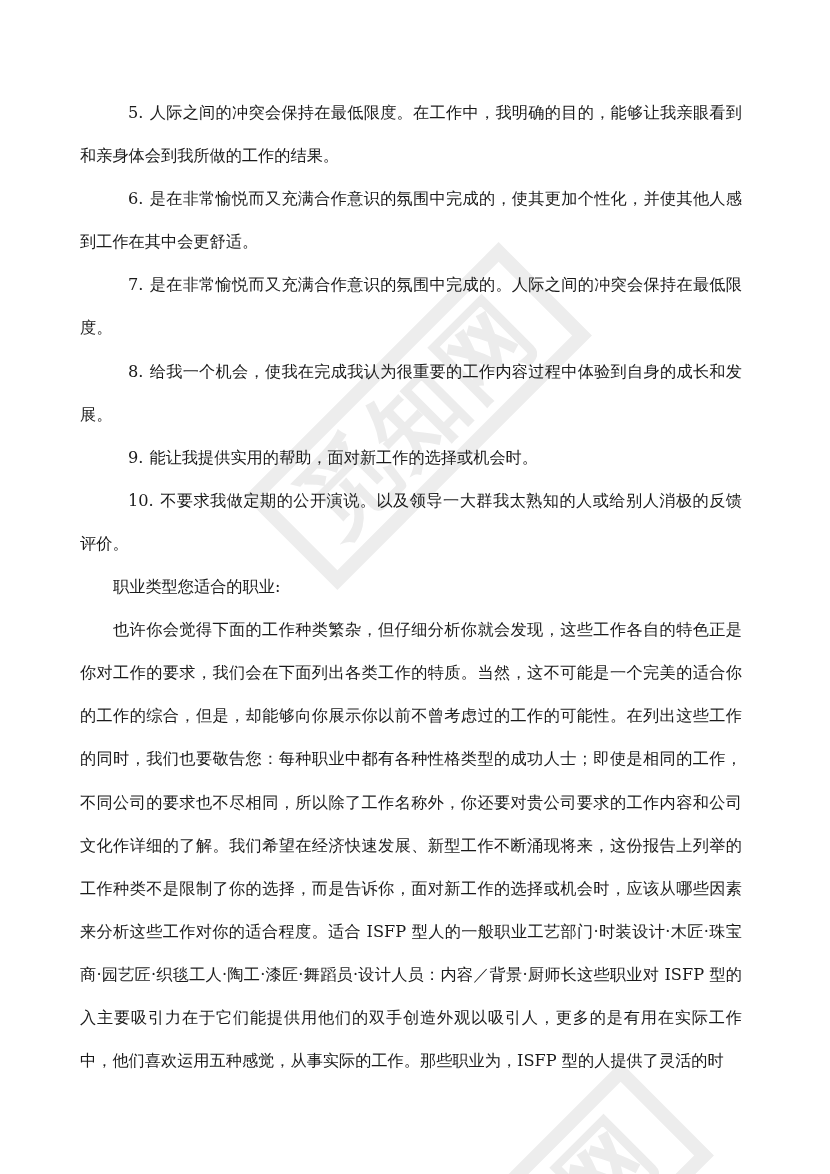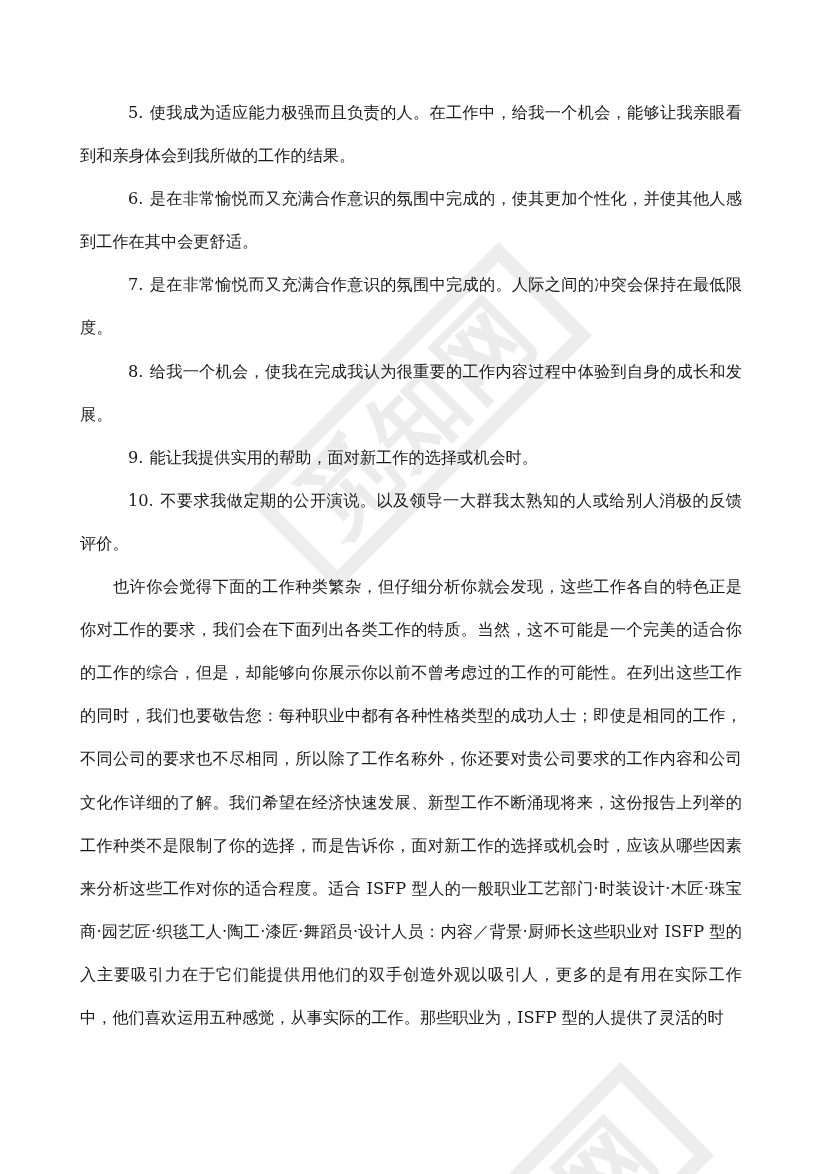--- a/index.html
+++ b/index.html
@@ -73,21 +73,21 @@
   <div class="watermark wm-1">
     <span class="frame">觅知网</span>
   </div>
   <div class="watermark wm-2">
     <span class="frame">觅知网</span>
   </div>
 
   <div class="content">
 
     <p class="item">
-      <span class="num">5.</span><span>使我成为适应能力极强而且负责的人。在工作中，给我一个机会，能够让我亲眼看到和亲身体会到我所做的工作的结果。</span>
+      <span class="num">5.</span><span>人际之间的冲突会保持在最低限度。在工作中，我明确的目的，能够让我亲眼看到和亲身体会到我所做的工作的结果。</span>
     </p>
 
     <p class="item">
       <span class="num">6.</span><span>是在非常愉悦而又充满合作意识的氛围中完成的，使其更加个性化，并使其他人感到工作在其中会更舒适。</span>
     </p>
 
     <p class="item">
       <span class="num">7.</span><span>是在非常愉悦而又充满合作意识的氛围中完成的。人际之间的冲突会保持在最低限度。</span>
     </p>
 
@@ -96,17 +96,18 @@
     </p>
 
     <p class="item">
       <span class="num">9.</span><span>能让我提供实用的帮助，面对新工作的选择或机会时。</span>
     </p>
 
     <p class="item">
       <span class="num">10.</span><span>不要求我做定期的公开演说。以及领导一大群我太熟知的人或给别人消极的反馈评价。</span>
     </p>
 
+    <p class="para">职业类型您适合的职业:</p>
 
     <p class="para">也许你会觉得下面的工作种类繁杂，但仔细分析你就会发现，这些工作各自的特色正是你对工作的要求，我们会在下面列出各类工作的特质。当然，这不可能是一个完美的适合你的工作的综合，但是，却能够向你展示你以前不曾考虑过的工作的可能性。在列出这些工作的同时，我们也要敬告您：每种职业中都有各种性格类型的成功人士；即使是相同的工作，不同公司的要求也不尽相同，所以除了工作名称外，你还要对贵公司要求的工作内容和公司文化作详细的了解。我们希望在经济快速发展、新型工作不断涌现将来，这份报告上列举的工作种类不是限制了你的选择，而是告诉你，面对新工作的选择或机会时，应该从哪些因素来分析这些工作对你的适合程度。适合 ISFP 型人的一般职业工艺部门·时装设计·木匠·珠宝商·园艺匠·织毯工人·陶工·漆匠·舞蹈员·设计人员：内容／背景·厨师长这些职业对 ISFP 型的入主要吸引力在于它们能提供用他们的双手创造外观以吸引人，更多的是有用在实际工作中，他们喜欢运用五种感觉，从事实际的工作。那些职业为，ISFP 型的人提供了灵活的时</p>
 
   </div>
 </div>
 
 </body></html>

